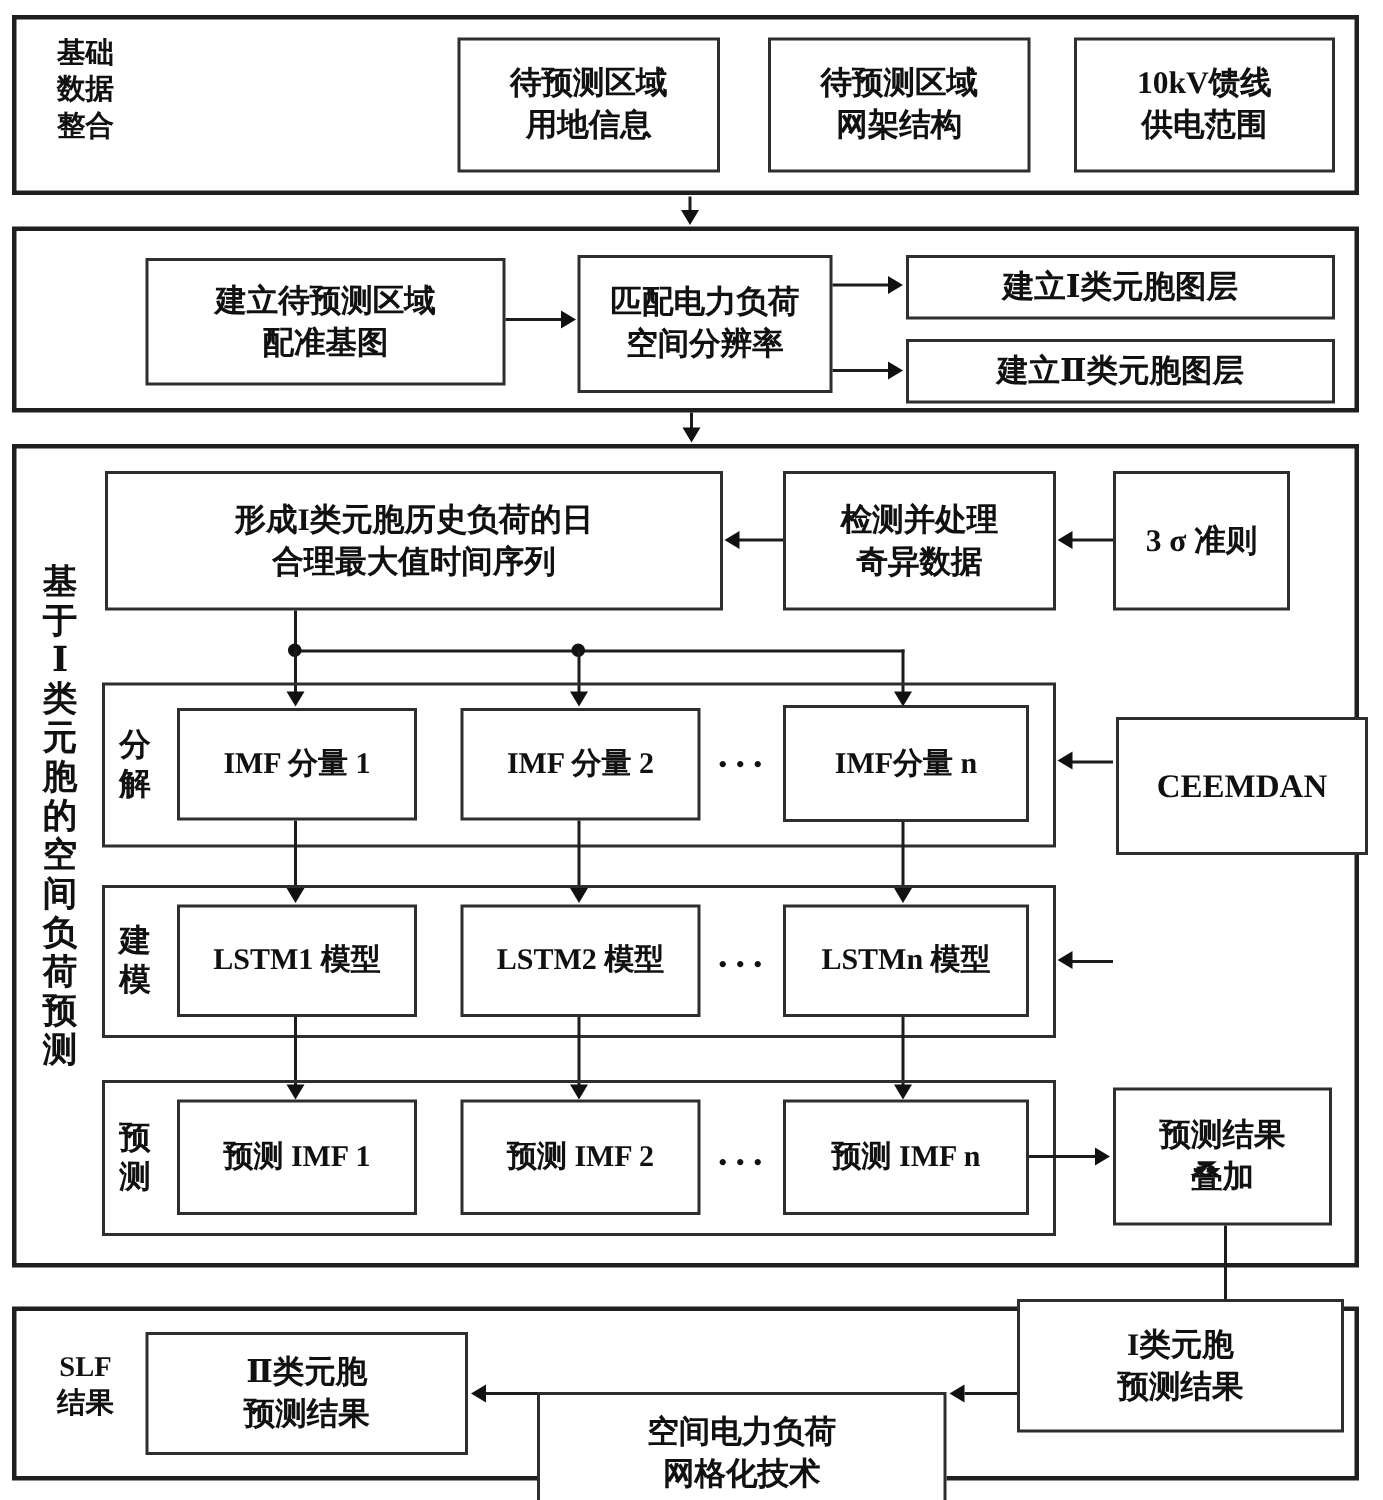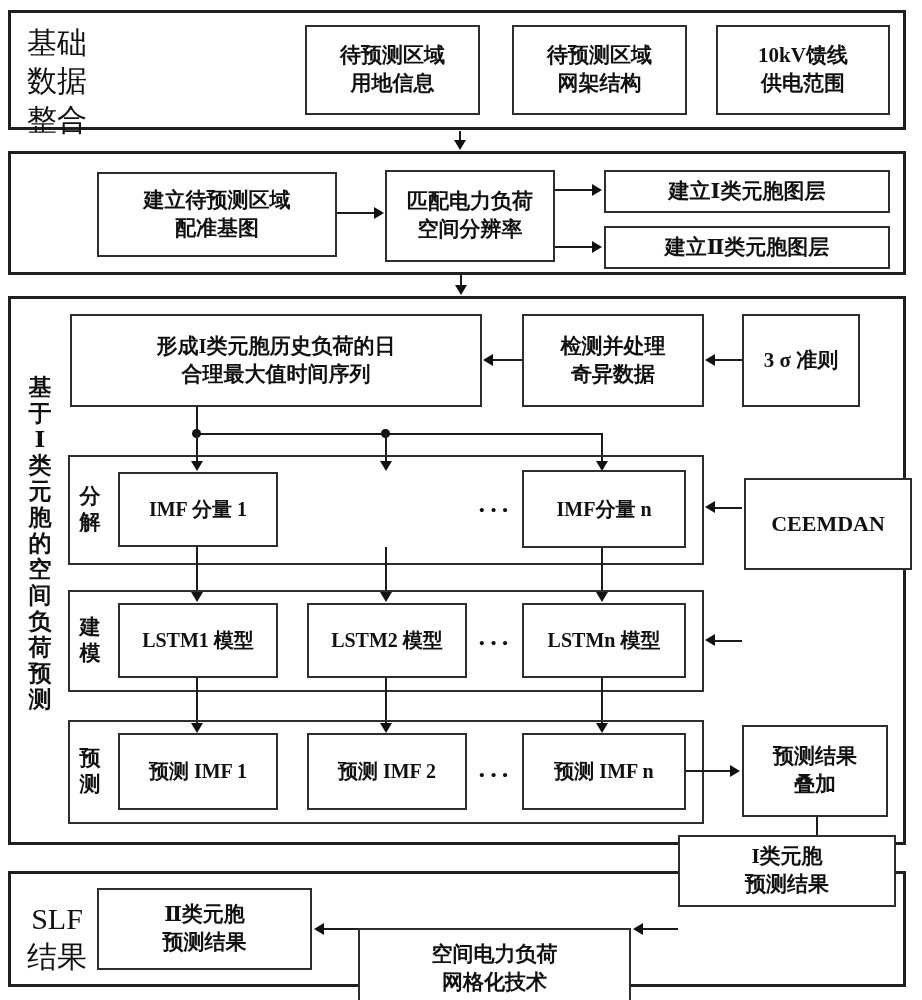--- a/index.html
+++ b/index.html
@@ -3,22 +3,22 @@
 <meta charset="utf-8">
 <style>
   html,body{margin:0;padding:0;background:#fff;}
   .canvas{position:relative;width:922px;height:1000px;background:#fff;overflow:hidden;
           font-family:"Liberation Serif","DejaVu Serif",serif;color:#111;}
   .sec{position:absolute;border:3px solid #1f1f1f;box-sizing:border-box;background:#fff;}
   .cont{position:absolute;border:2px solid #2e2e2e;box-sizing:border-box;background:transparent;}
   .box{position:absolute;border:2px solid #2e2e2e;box-sizing:border-box;background:#fff;
        display:flex;align-items:center;justify-content:center;text-align:center;
        white-space:pre-line;font-weight:bold;font-size:21px;line-height:1.32;}
-  .vlabel{position:absolute;white-space:pre-line;text-align:center;font-weight:normal;
-          font-size:30px;line-height:1.28;}
+  .vlabel{position:absolute;white-space:pre-line;text-align:center;font-weight:bold;
+          font-size:19px;line-height:1.28;}
   .biglabel{position:absolute;white-space:pre-line;text-align:center;font-weight:bold;
             font-size:23px;line-height:26px;}
   .contlabel{position:absolute;white-space:pre-line;text-align:center;font-weight:bold;
              font-size:21px;line-height:1.25;}
   .dots{position:absolute;font-weight:bold;font-size:26px;letter-spacing:3px;
         text-align:center;line-height:1;}
   .hline,.vline{position:absolute;background:#1c1c1c;}
   .hline{height:2px;} .vline{width:2px;}
   .tri{position:absolute;width:0;height:0;}
   .tri-d{border-left:6px solid transparent;border-right:6px solid transparent;border-top:10px solid #111;}
@@ -98,20 +98,21 @@
   <div class="tri tri-d" style="left:191px;top:461px"></div>
   <div class="vline" style="left:385px;top:433px;height:29px"></div>
   <div class="tri tri-d" style="left:380px;top:461px"></div>
   <div class="vline" style="left:601px;top:433px;height:29px"></div>
   <div class="tri tri-d" style="left:596px;top:461px"></div>
 
   <div class="cont" style="left:68px;top:455px;width:636px;height:110px"></div>
   <div class="contlabel" style="left:72px;top:483px;width:36px">分
 解</div>
   <div class="box fs20" style="left:118px;top:472px;width:160px;height:75px">IMF 分量 1</div>
+  <div class="box fs20" style="left:307px;top:472px;width:160px;height:75px">IMF 分量 2</div>
   <div class="dots" style="left:470px;top:497px;width:50px">···</div>
   <div class="box fs20" style="left:522px;top:470px;width:164px;height:78px">IMF分量 n</div>
   <div class="box fs22" style="left:744px;top:478px;width:168px;height:92px">CEEMDAN</div>
   <div class="hline" style="left:714px;top:507px;width:28px"></div>
   <div class="tri tri-l" style="left:705px;top:501px"></div>
 
   <div class="vline" style="left:196px;top:547px;height:47px"></div>
   <div class="tri tri-d" style="left:191px;top:592px"></div>
   <div class="vline" style="left:385px;top:547px;height:47px"></div>
   <div class="tri tri-d" style="left:380px;top:592px"></div>
@@ -150,21 +151,21 @@
   <div class="vline" style="left:816px;top:817px;height:62px"></div>
   <div class="tri tri-d" style="left:811px;top:877px"></div>
 
   <div class="sec" style="left:8px;top:871px;width:898px;height:116px"></div>
   <div class="vlabel" style="left:26px;top:900px;width:62px">SLF
 结果</div>
   <div class="box" style="left:97px;top:888px;width:215px;height:82px">Ⅱ类元胞
 预测结果</div>
   <div class="box" style="left:358px;top:928px;width:273px;height:82px">空间电力负荷
 网格化技术</div>
-  <div class="box" style="left:678px;top:835px;width:218px;height:72px">I类元胞
+  <div class="box" style="left:678px;top:866px;width:218px;height:89px">I类元胞
 预测结果</div>
 
   <div class="hline" style="left:643px;top:928px;width:35px"></div>
   <div class="tri tri-l" style="left:633px;top:923px"></div>
   <div class="hline" style="left:324px;top:928px;width:34px"></div>
   <div class="tri tri-l" style="left:314px;top:923px"></div>
 
 </div>
 
 </body></html>

